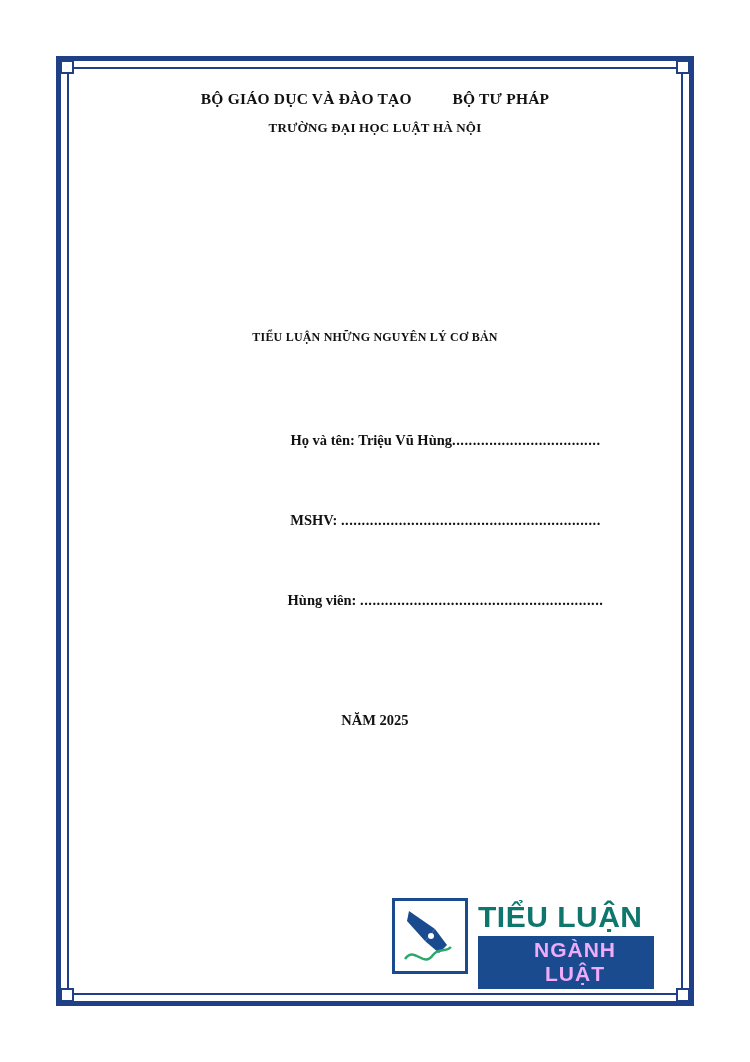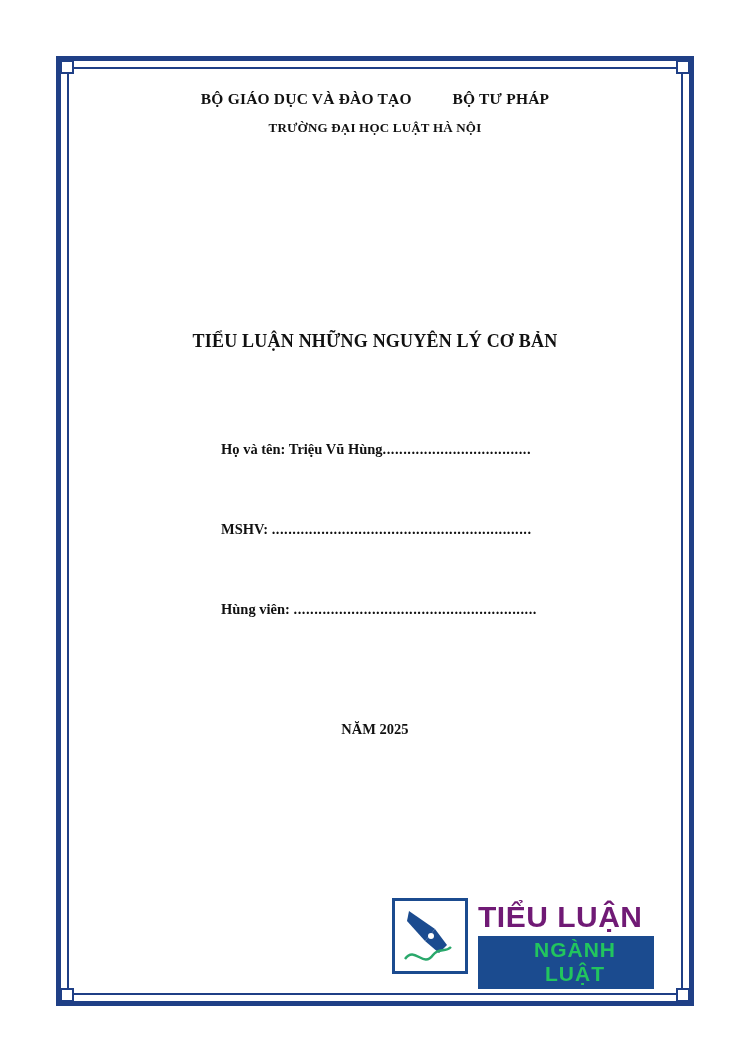--- a/index.html
+++ b/index.html
@@ -82,21 +82,21 @@
     margin-top: 12px;
     letter-spacing: 0.2px;
   }
 
   
   .subject {
     text-align: center;
     margin-top: 192px;
   }
   .subject-line {
-    font-size: 18px;
+    font-size: 12px;
     font-weight: bold;
     line-height: 1.55;
     letter-spacing: 0.2px;
   }
 
   
   .title {
     text-align: center;
     margin-top: 36px;
     padding: 0 10px;
@@ -105,20 +105,21 @@
     font-size: 20px;
     font-weight: bold;
     line-height: 1.7;
     letter-spacing: 0.1px;
   }
 
   
   .fields {
     margin-top: 62px;
     padding-left: 112px;
+    text-align: center;
   }
   .field-row {
     font-size: 14.5px;
     font-weight: bold;
     line-height: 1.45;
     margin-bottom: 17px;
     white-space: pre;
   }
   .field-label { font-weight: bold; }
   .field-value { font-weight: bold; }
@@ -153,28 +154,28 @@
   .logo-text {
     position: absolute;
     left: 86px;
     top: 2px;
     width: 176px;
   }
   .logo-text-top {
     font-family: "Liberation Sans", sans-serif;
     font-size: 30px;
     font-weight: bold;
-    color: #701a75;
+    color: #0f766e;
     letter-spacing: 0.5px;
     line-height: 1.1;
   }
   .logo-text-bottom {
     margin-top: 3px;
     background: #1b4b8f;
-    color: #22c55e;
+    color: #f0abfc;
     font-family: "Liberation Sans", sans-serif;
     font-size: 21px;
     font-weight: bold;
     letter-spacing: 1px;
     text-align: center;
     padding: 2px 6px 3px 24px;
     display: inline-block;
   }
 </style>
 </head>

